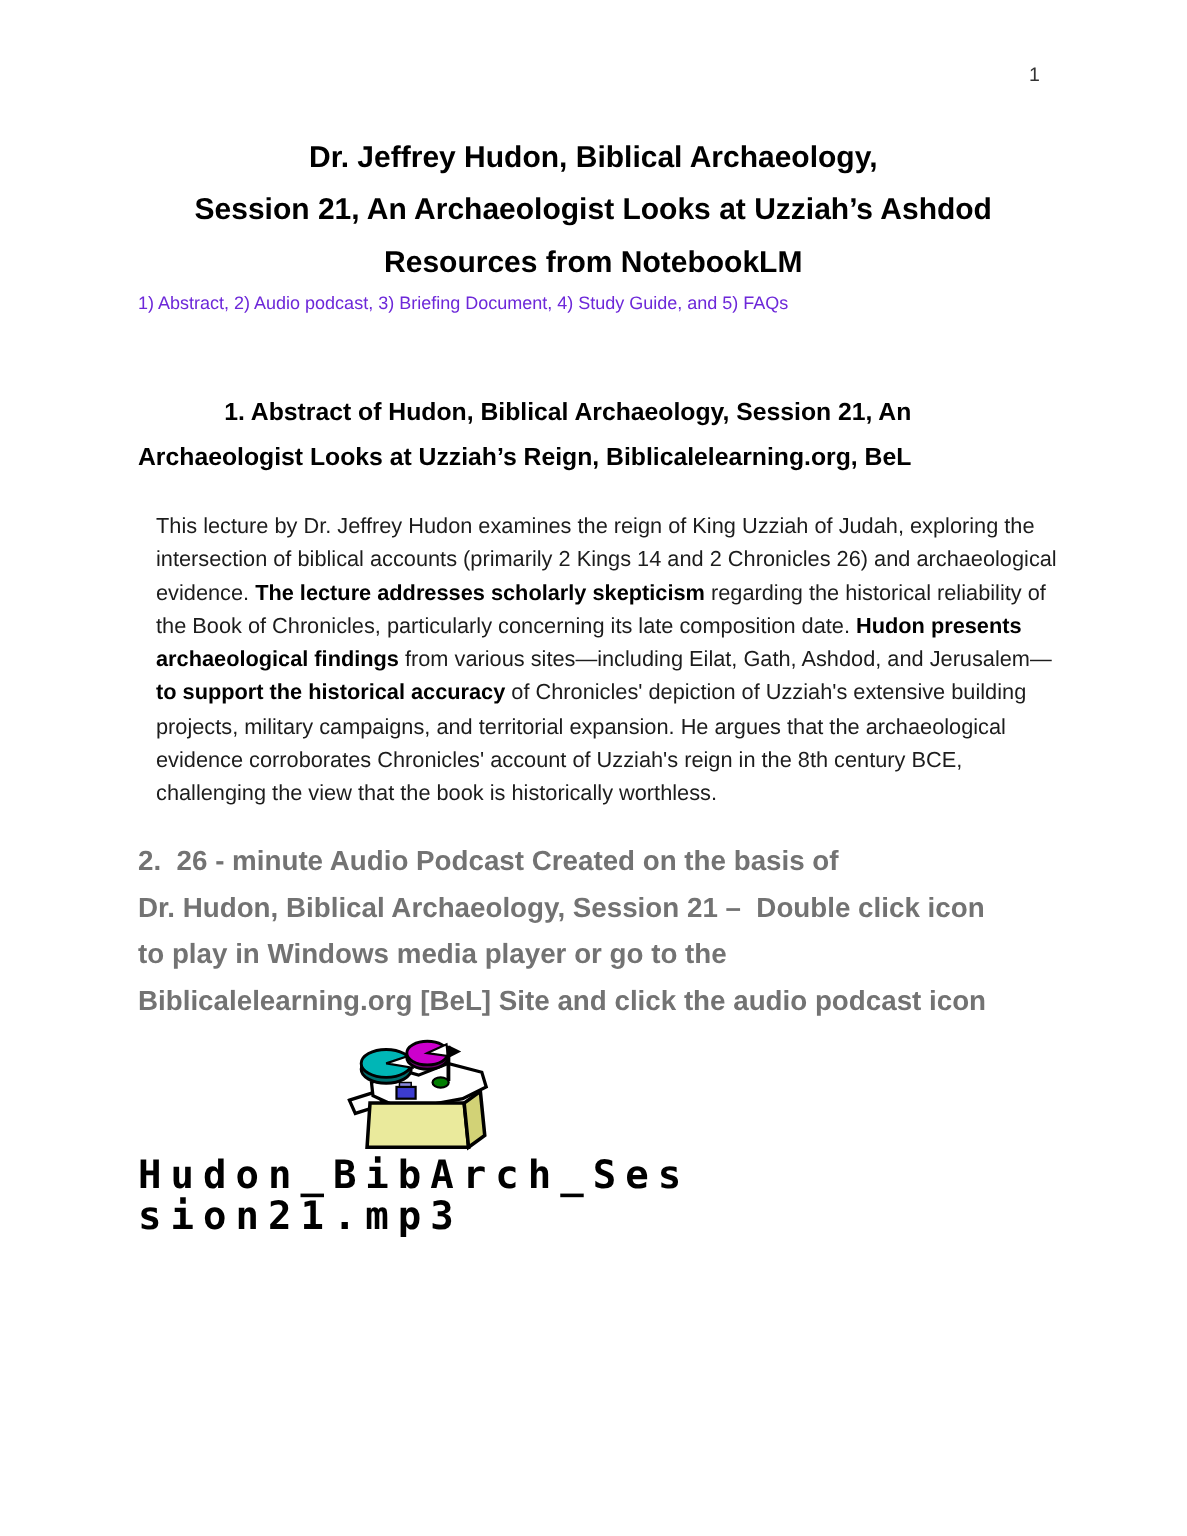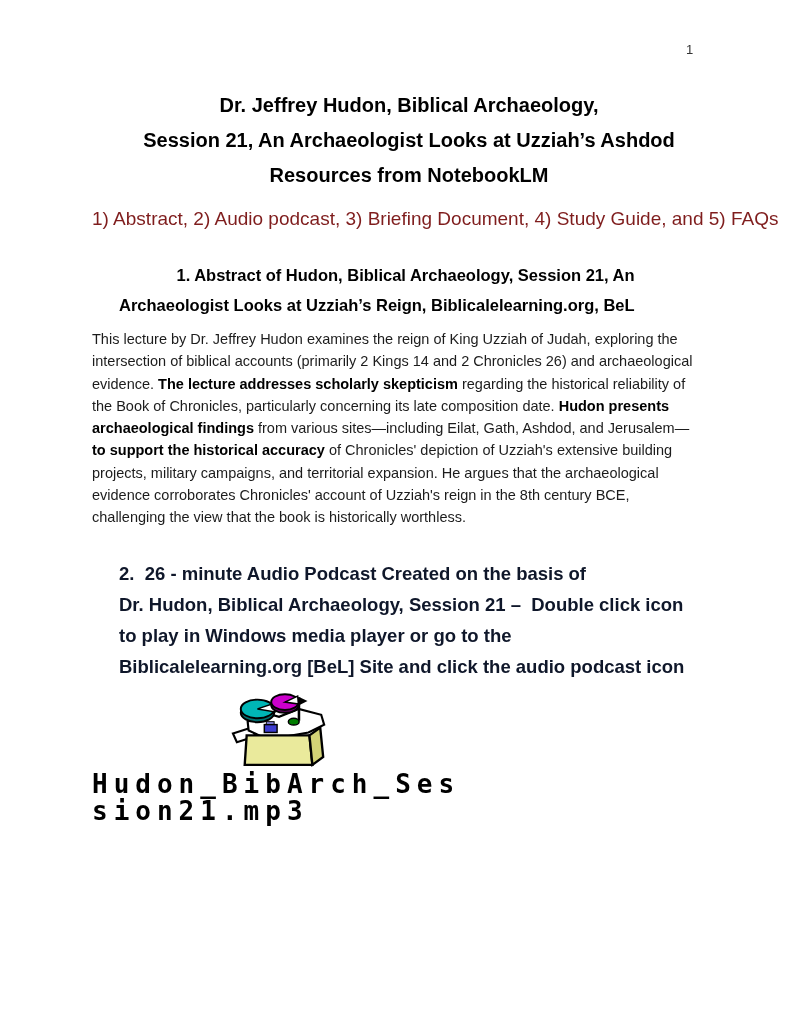--- a/index.html
+++ b/index.html
@@ -12,70 +12,70 @@
     color: #1c1c1c;
     overflow: hidden;
   }
   .page-number {
     position: absolute;
     top: 42px;
     left: 686px;
     font-size: 13px;
     color: #333333;
   }
-  .line { display: block; white-space: pre-wrap; padding-left: 27px; }
+  .line { display: block; white-space: pre-wrap; }
   .doc-title {
     position: absolute;
     top: 88px;
     left: 0;
     width: 791px;
     text-align: center;
     font-size: 20px;
     font-weight: bold;
     color: #000000;
     line-height: 35px;
   }
   .intro {
     position: absolute;
-    top: 208px;
+    top: 192px;
     left: 92px;
     margin: 0;
-    font-size: 19px;
+    font-size: 12px;
     line-height: 21px;
-    color: #7f1d1d;
+    color: #6d28d9;
   }
   .h1 {
     position: absolute;
     top: 260px;
     left: 92px;
     font-size: 16.5px;
     font-weight: bold;
     color: #000000;
     line-height: 30px;
     text-align: right;
   }
   .para {
     position: absolute;
     top: 328px;
     left: 92px;
     width: 606px;
-    margin: 0;
+    margin: 12px;
     font-size: 14.5px;
     line-height: 22.3px;
     color: #1c1c1c;
     text-align: left;
   }
   .para b { color: #000000; }
   .h2 {
     position: absolute;
     top: 558px;
     left: 92px;
     font-size: 18.5px;
     font-weight: bold;
-    color: #0f172a;
+    color: #737373;
     line-height: 31px;
   }
   .attachment {
     position: absolute;
     top: 692px;
     left: 92px;
     width: 378px;
     margin: 0;
     text-align: left;
   }

